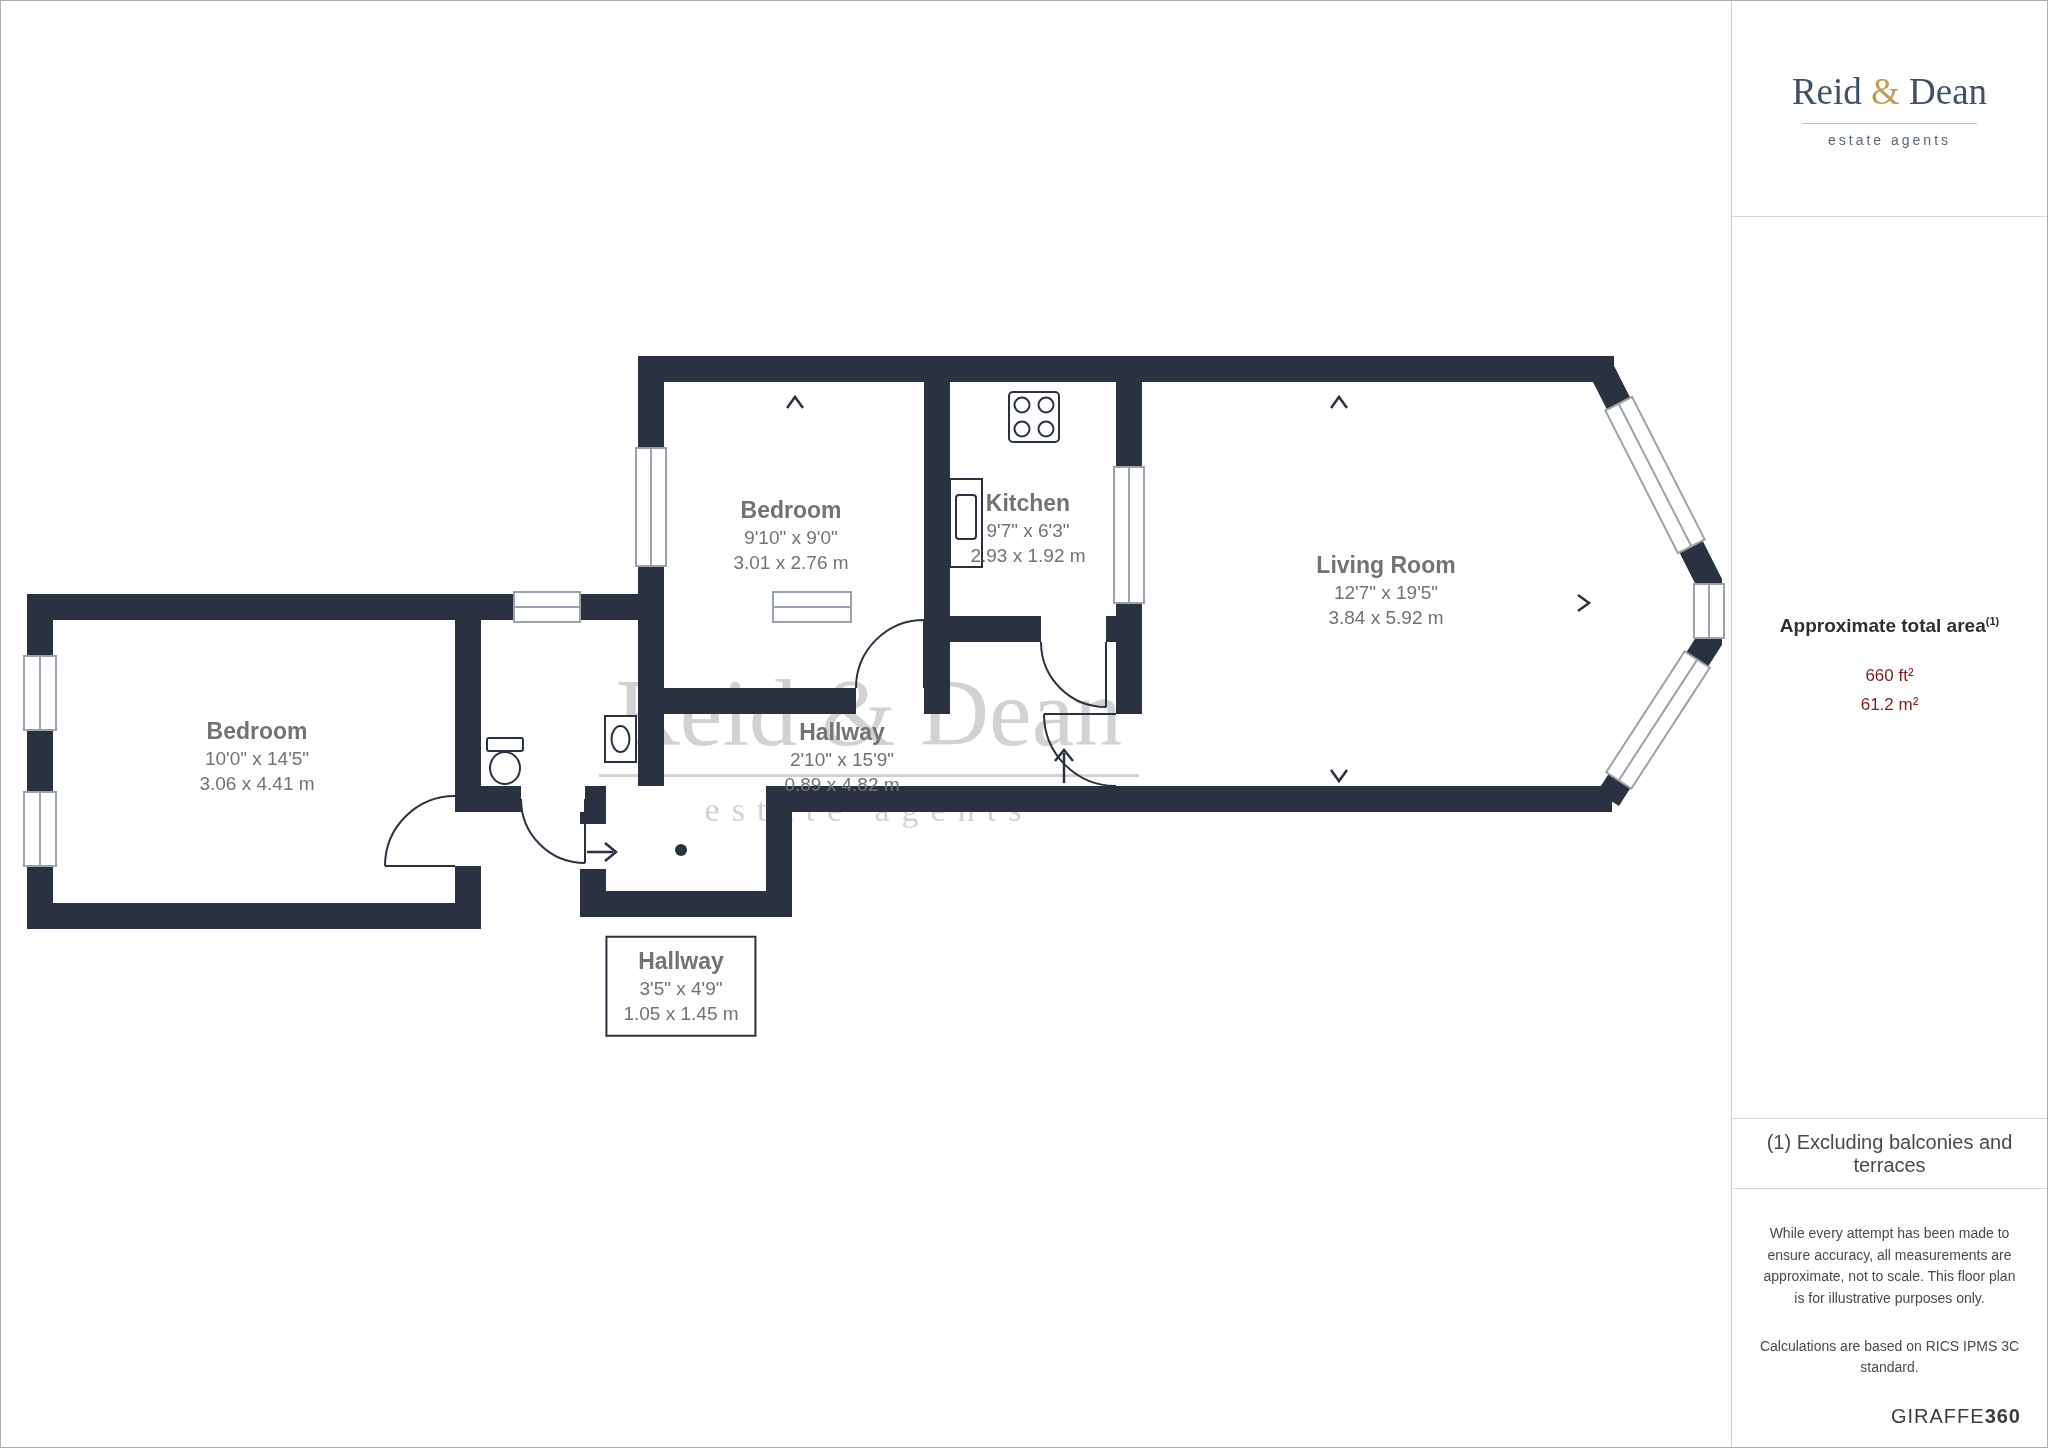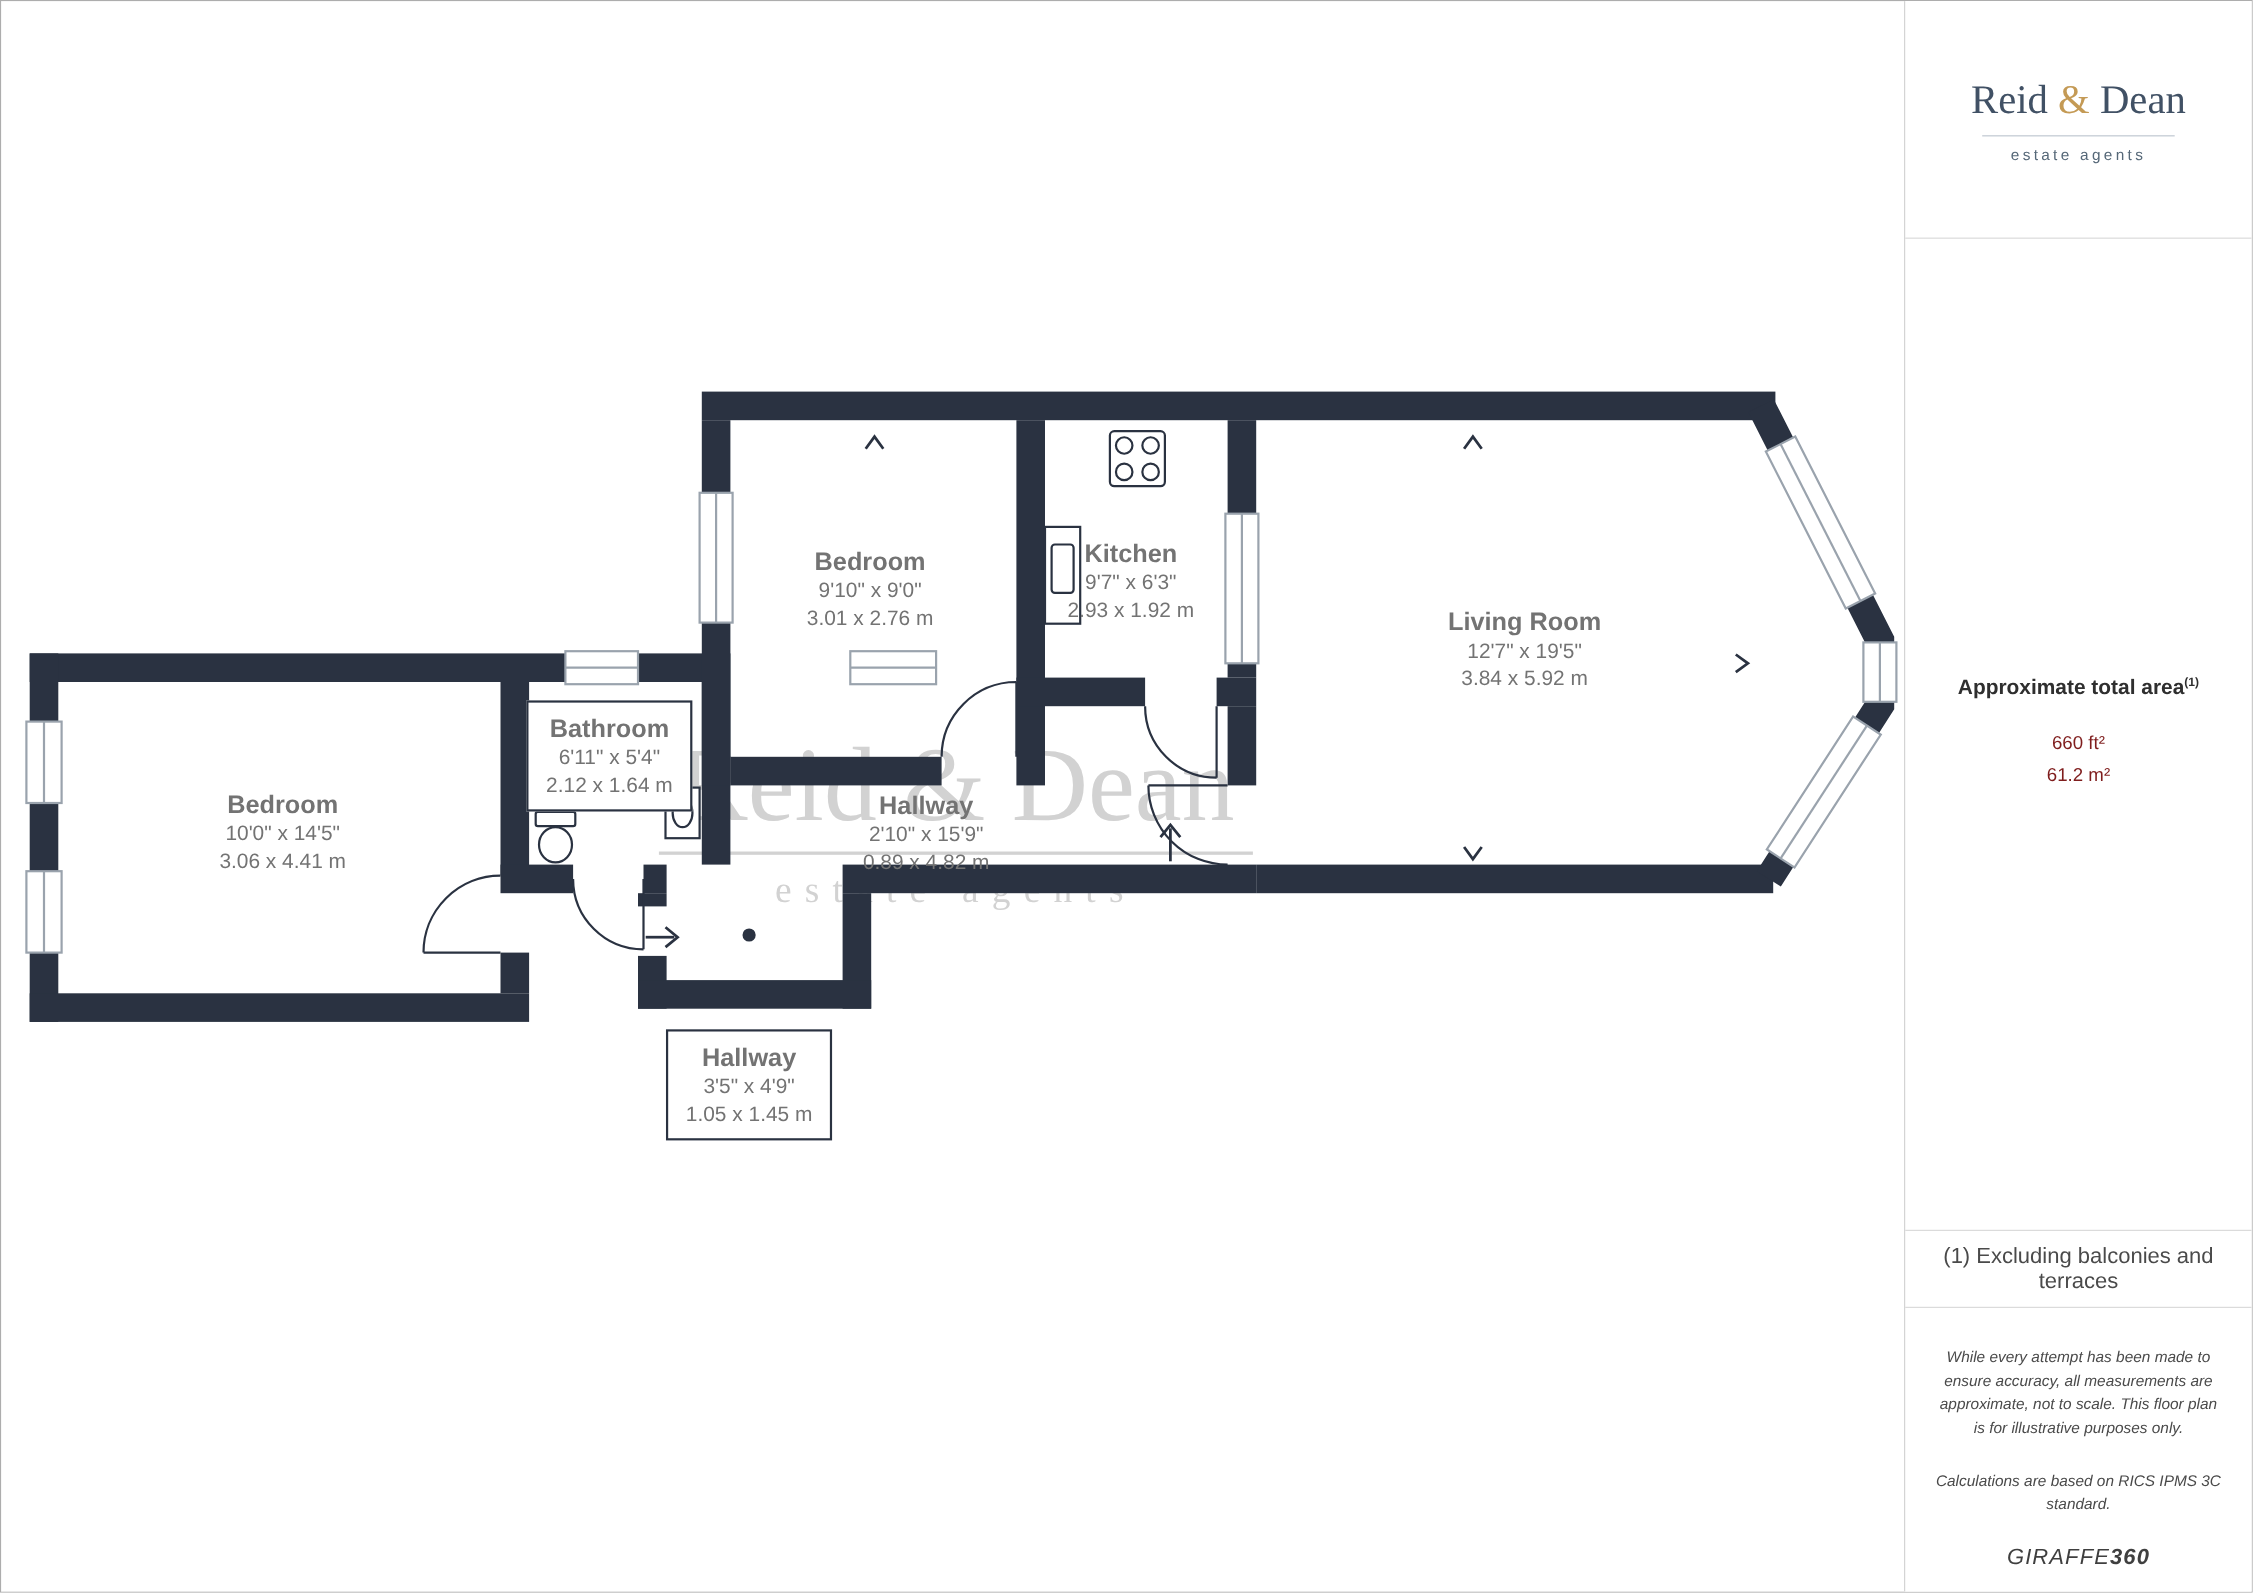--- a/index.html
+++ b/index.html
@@ -41,22 +41,22 @@
   .logo-tagline{font-size:14px;letter-spacing:3px;color:#566878;}
   .sb-area{top:215px;height:902px;border-top:1px solid #d8d8d8;
     display:flex;flex-direction:column;align-items:center;justify-content:center;}
   .area-title{font-size:19px;font-weight:bold;color:#2f2f2f;margin-bottom:24px;}
   .area-title sup{font-size:11px;}
   .area-val{font-size:17px;color:#7f1d1d;line-height:1.7;}
   .sb-footnote{top:1117px;height:70px;border-top:1px solid #d8d8d8;
     display:flex;align-items:center;justify-content:center;
     font-size:20px;color:#4a4a4a;text-align:center;padding:0 20px;}
   .sb-disclaimer{top:1187px;bottom:0;border-top:1px solid #d8d8d8;
-    display:flex;flex-direction:column;align-items:center;
-    padding:34px 26px 28px 26px;text-align:center;font-style:italic;}
+    display:flex;flex-direction:column;align-items:flex-end;
+    padding:34px 26px 28px 26px;text-align:center;}
   .sb-disclaimer p{margin:0 0 26px 0;font-size:14px;line-height:1.55;color:#4a4a4a;}
   .giraffe{margin-top:auto;font-size:20px;letter-spacing:1px;color:#3f3f3f;}
   .giraffe b{font-weight:bold;}
 </style>
 </head>
 <body>
 
 <div class="page">
 
   <div class="plan-area">
@@ -183,25 +183,20 @@
         </g>
       </g>
     </svg>
 
     <div class="room-label" style="left:256px;top:755px;">
       <div class="room-name">Bedroom</div>
       <div class="room-dim">10'0" x 14'5"</div>
       <div class="room-dim">3.06 x 4.41 m</div>
     </div>
 
-    <div class="room-label boxed" style="left:553px;top:686px;">
-      <div class="room-name">Bathroom</div>
-      <div class="room-dim">6'11" x 5'4"</div>
-      <div class="room-dim">2.12 x 1.64 m</div>
-    </div>
 
     <div class="room-label" style="left:790px;top:534px;">
       <div class="room-name">Bedroom</div>
       <div class="room-dim">9'10" x 9'0"</div>
       <div class="room-dim">3.01 x 2.76 m</div>
     </div>
 
     <div class="room-label" style="left:1027px;top:527px;">
       <div class="room-name">Kitchen</div>
       <div class="room-dim">9'7" x 6'3"</div>

